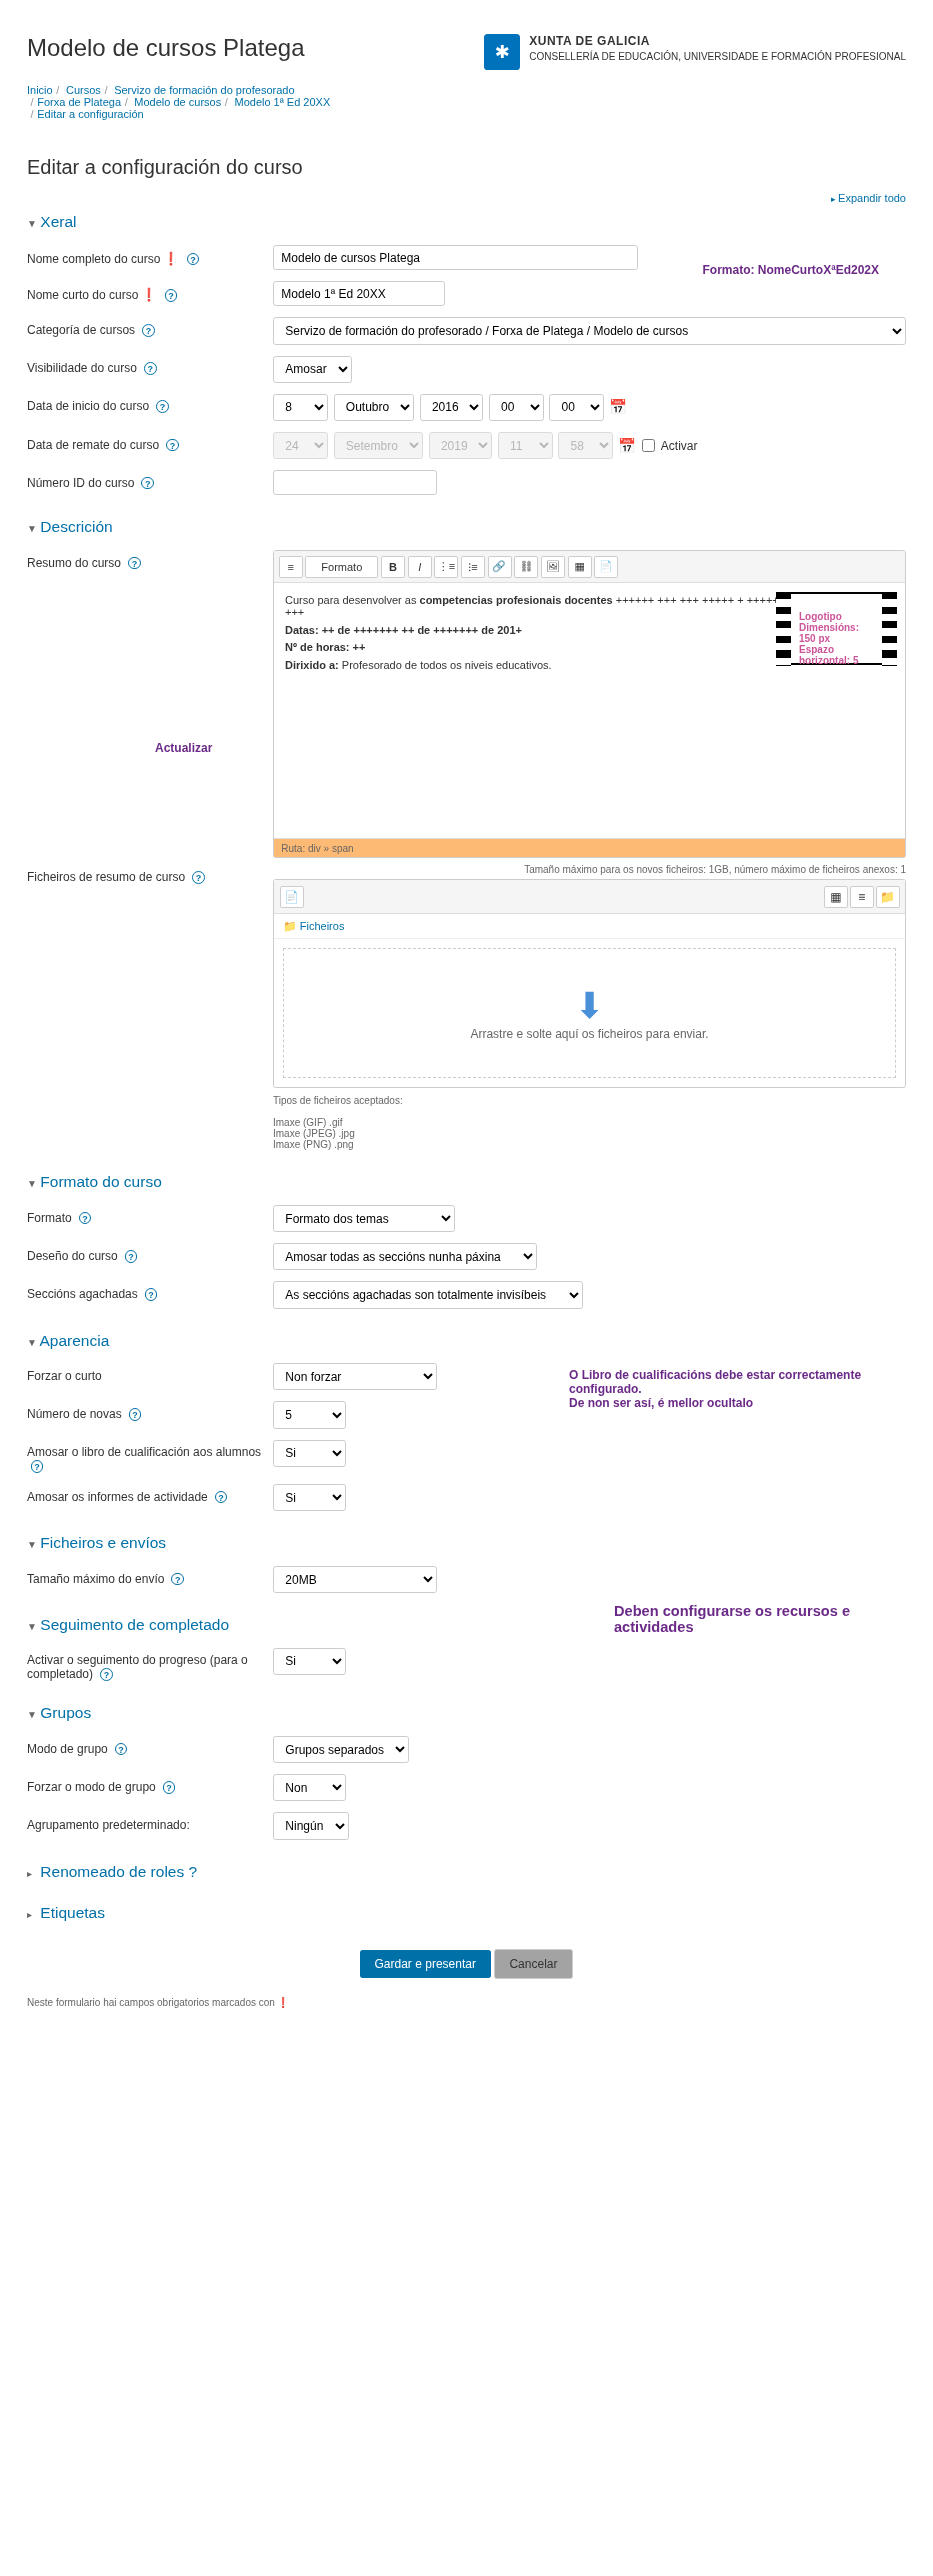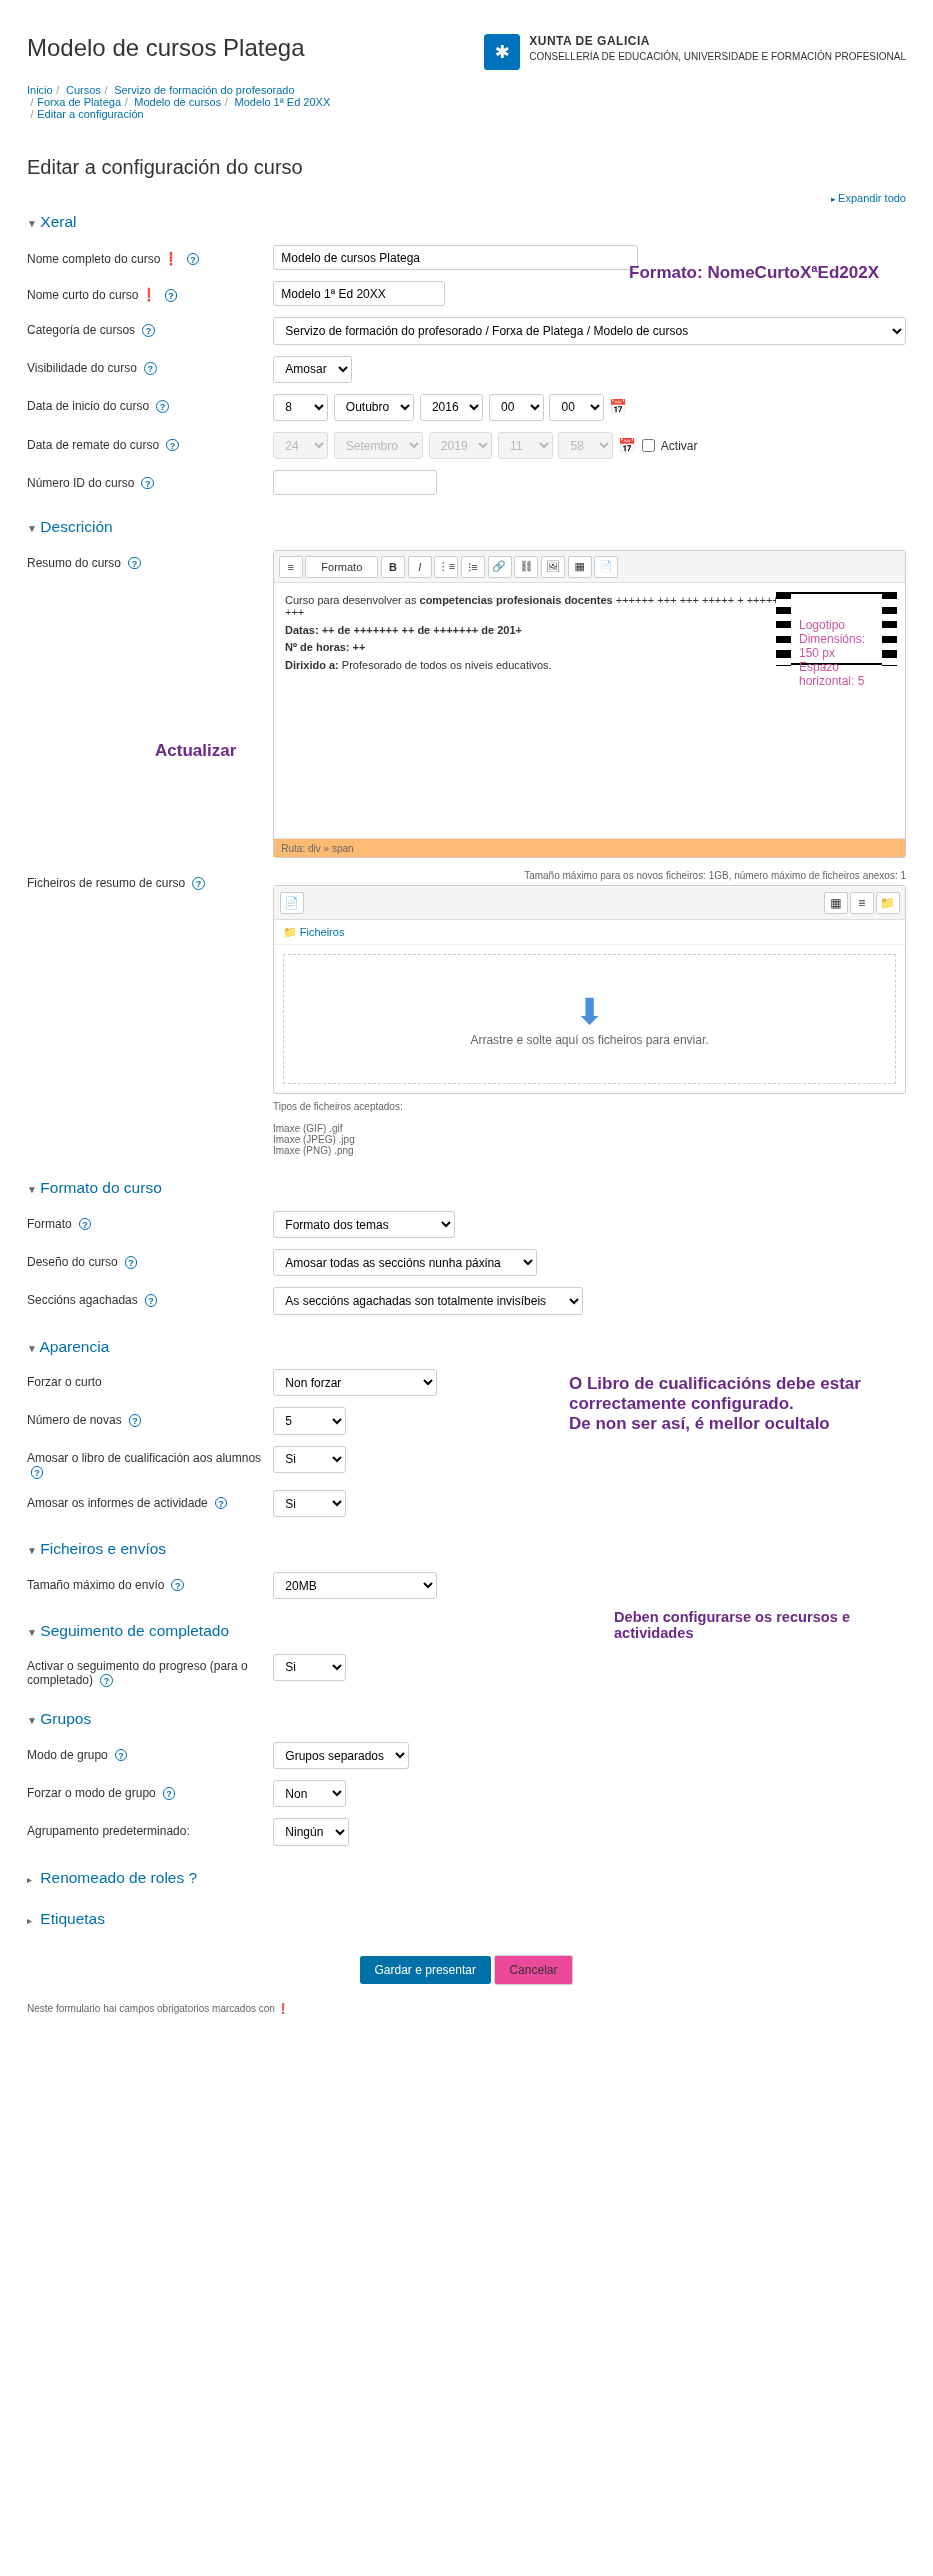--- a/index.html
+++ b/index.html
@@ -35,33 +35,33 @@
 .editor-box { border: 0.9px solid #ccc; border-radius: 2.7px; }
 .editor-toolbar { background: #f5f5f5; border-bottom: 0.9px solid #ddd; padding: 4.6px; display: flex; gap: 2.7px; align-items: center; }
 .editor-tool { width: 24px; height: 22px; border: 0.9px solid #ccc; background: #fff; border-radius: 1.8px; display: flex; align-items: center; justify-content: center; font-size: 11px; }
 .editor-tool.sel { min-width: 73px; }
 .editor-content { padding: 11px; min-height: 255px; font-size: 11px; position: relative; }
 .editor-content p { margin-bottom: 5.5px; }
 .editor-content .film-icon { position: absolute; right: 9px; top: 9px; width: 119px; height: 73px; border: 2.7px solid #000; background: #fff; }
 .editor-content .film-icon::before, .editor-content .film-icon::after { content: ""; position: absolute; top: -2.7px; bottom: -2.7px; width: 14.6px; background: repeating-linear-gradient(to bottom, #000 0 7.3px, #fff 7.3px 14.6px); }
 .editor-content .film-icon::before { left: -2.7px; }
 .editor-content .film-icon::after { right: -2.7px; }
-.editor-content .film-icon .inner { padding: 24px 20px; font-size: 12px; color: #999; }
+.editor-content .film-icon .inner { padding: 17px 20px; font-size: 10px; color: #999; font-weight: bold; }
 .editor-path { background: #fdba74; border-top: 0.9px solid #ddd; padding: 3.6px 7.3px; font-size: 10px; color: #666; }
 .file-area { border: 0.9px solid #ccc; border-radius: 2.7px; }
 .file-toolbar { background: #f5f5f5; border-bottom: 0.9px solid #ddd; padding: 5.5px; display: flex; justify-content: space-between; align-items: center; }
 .file-toolbar .btn { width: 24px; height: 22px; border: 0.9px solid #ccc; background: #fff; border-radius: 1.8px; display: inline-flex; align-items: center; justify-content: center; }
 .file-toolbar .view-icons { display: flex; gap: 1.8px; }
 .file-tree { padding: 5.5px 9px; font-size: 11px; color: #0070a8; border-bottom: 0.9px solid #eee; }
 .file-drop { border: 1.8px dashed #ccc; margin: 9px; padding: 36px; text-align: center; color: #666; }
 .file-drop .arrow { font-size: 36px; color: #4a90d9; }
 .file-info { font-size: 10px; color: #666; margin-top: 7.3px; }
-.annotation { color: #6b2a87; font-weight: 700; font-size: 17px; }
+.annotation { color: #6b2a87; font-weight: 700; font-size: 12px; }
 .btn-primary { background: #0070a8; color: #fff; border: none; padding: 7.3px 14.6px; border-radius: 2.7px; font-size: 12px; cursor: pointer; }
-.btn-secondary { background: #ec4899; color: #333; border: 0.9px solid #ccc; padding: 7.3px 14.6px; border-radius: 2.7px; font-size: 12px; cursor: pointer; }
+.btn-secondary { background: #a3a3a3; color: #333; border: 0.9px solid #ccc; padding: 7.3px 14.6px; border-radius: 2.7px; font-size: 12px; cursor: pointer; }
 .form-actions { text-align: center; margin-top: 27px; }
 .form-footer { font-size: 10px; color: #666; margin-top: 18px; }
 .cal-icon { color: #0070a8; font-size: 14.6px; }
 .ann-box { position: absolute; color: #6b2a87; font-weight: 700; }
 </style>
 </head>
 <body>
 
 <div class="container">
   <div class="header">

